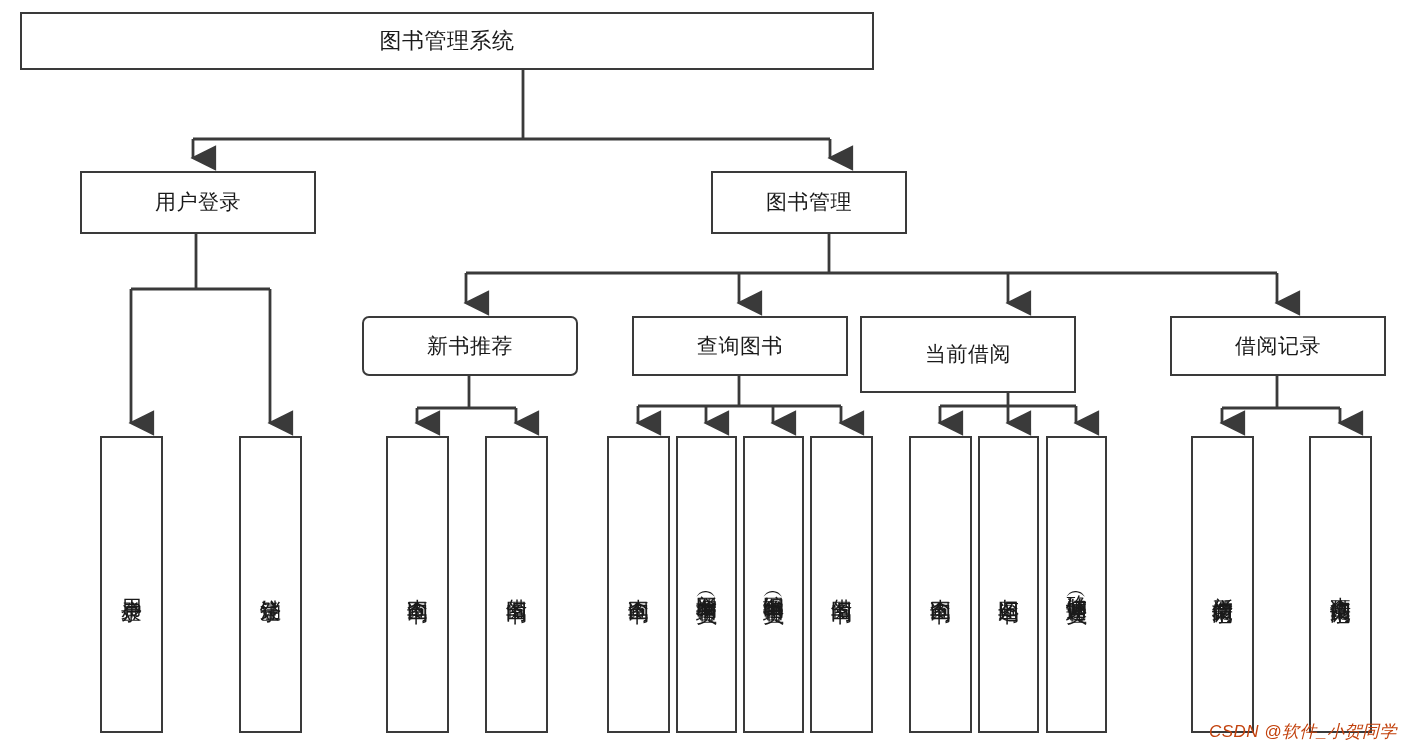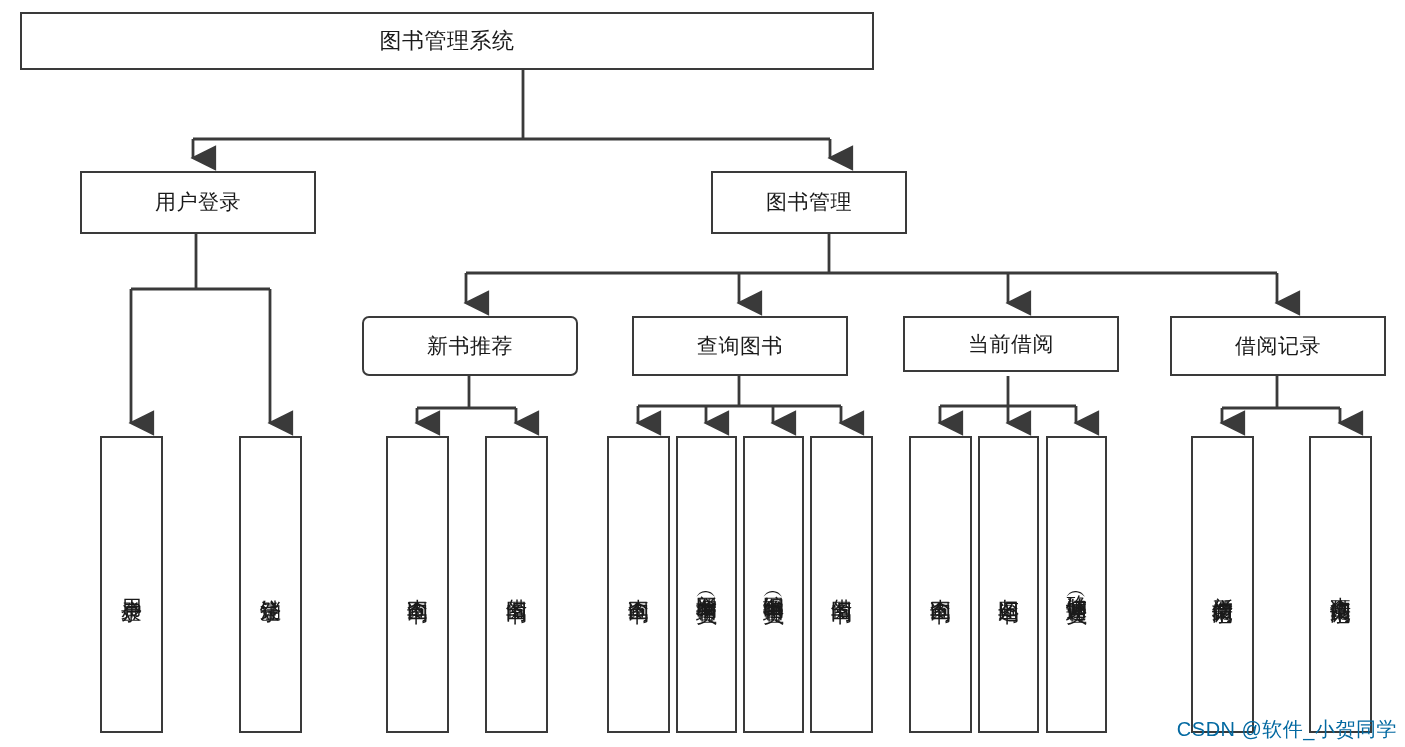--- a/index.html
+++ b/index.html
@@ -52,24 +52,25 @@
     left: 0;
     top: 0;
     width: 1405px;
     height: 747px;
     pointer-events: none;
   }
   .watermark {
     position: absolute;
     right: 8px;
     bottom: 4px;
-    font-size: 20px;
-    color: #0369a1;
+    font-size: 17px;
+    color: #c2410c;
     white-space: nowrap;
     letter-spacing: 0.5px;
+    font-style: italic;
   }
 </style>
 </head>
 <body>
 
 <div id="canvas">
 
   <svg class="links" viewBox="0 0 1405 747">
     <defs>
       <marker id="arrow" viewBox="0 0 12 12" refX="6" refY="10" markerWidth="11" markerHeight="11" orient="auto-start-reverse">
@@ -130,21 +131,21 @@
   <div class="node" style="left:711px; top:171px; width:196px; height:63px;">
     <span class="label">图书管理</span>
   </div>
 
   <div class="node" style="left:362px; top:316px; width:216px; height:60px;border-radius:7px;">
     <span class="label">新书推荐</span>
   </div>
   <div class="node" style="left:632px; top:316px; width:216px; height:60px;">
     <span class="label">查询图书</span>
   </div>
-  <div class="node" style="left:903px; top:316px; width:216px; height:56px;">
+  <div class="node" style="left:860px; top:316px; width:216px; height:77px;">
     <span class="label">当前借阅</span>
   </div>
   <div class="node" style="left:1170px; top:316px; width:216px; height:60px;">
     <span class="label">借阅记录</span>
   </div>
 
   <div class="node vertical" style="left:100px; top:436px; width:63px; height:297px;">
     <span class="label">用户登录</span>
   </div>
   <div class="node vertical" style="left:239px; top:436px; width:63px; height:297px;">

